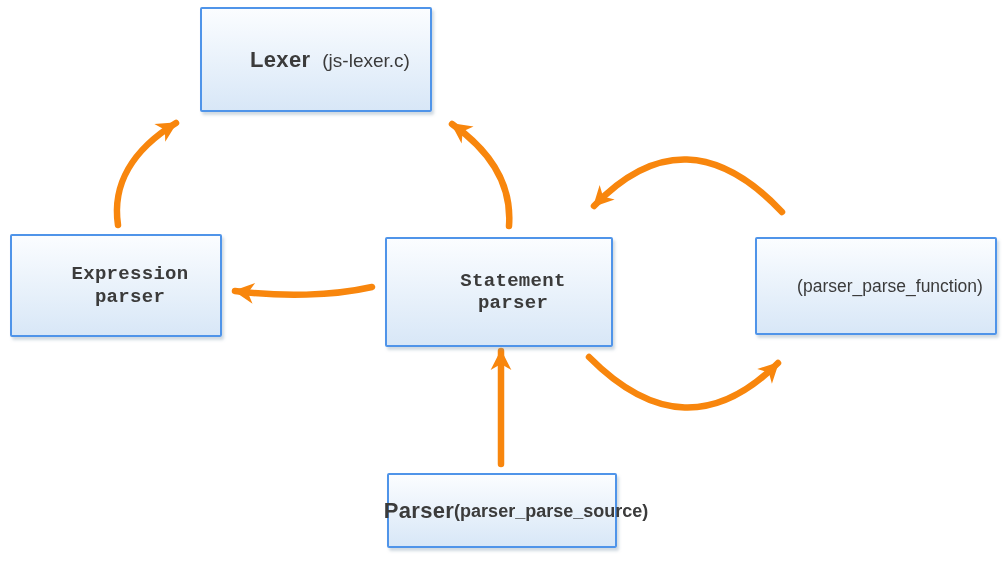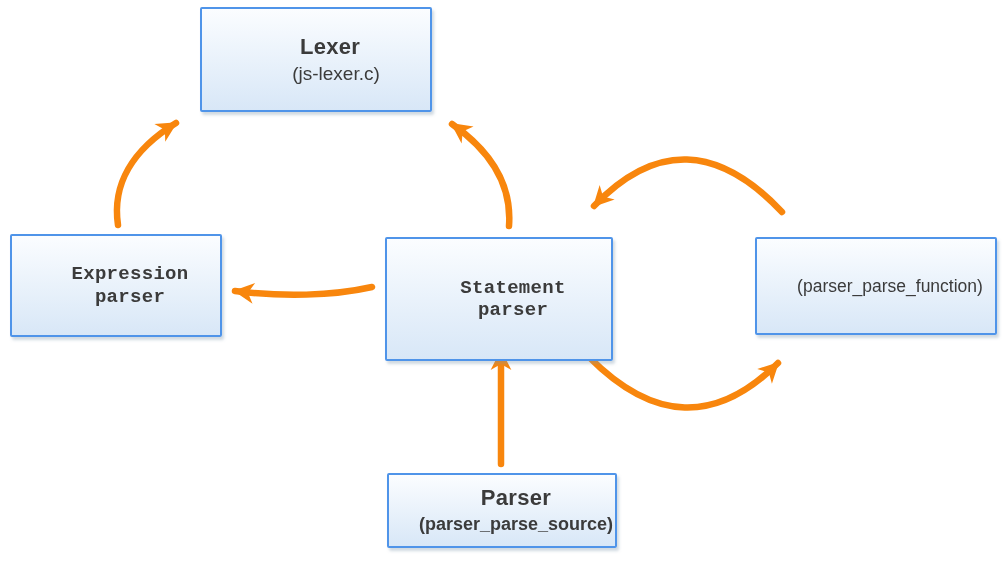--- a/index.html
+++ b/index.html
@@ -30,21 +30,21 @@
     height: 584px;
     pointer-events: none;
   }
   .node {
     position: absolute;
     border: 2px solid var(--box-border);
     border-radius: 2px;
     background: linear-gradient(180deg, var(--box-fill-top) 0%, var(--box-fill-bottom) 100%);
     box-shadow: 2px 3px 3px rgba(120, 145, 170, 0.35);
     display: flex;
-    flex-direction: column;
+    flex-direction: row;
     align-items: center;
     justify-content: center;
     text-align: center;
     color: var(--text-color);
     padding-left: 28px;
   }
   .node .title {
     font-weight: bold;
     font-size: 20px;
     line-height: 1.18;
@@ -54,21 +54,21 @@
     font-size: 18px;
     line-height: 1.25;
     margin-top: 2px;
   }
   
   .node-lexer      { left: 200px; top: 7px;   width: 232px; height: 105px; }
   .node-lexer .title { font-size: 22px; }
   .node-lexer .subtitle { font-size: 19px; margin-left: 12px; }
 
   .node-expression { left: 10px;  top: 234px; width: 212px; height: 103px; }
-  .node-statement  { left: 385px; top: 237px; width: 228px; height: 124px; align-items: center; }
+  .node-statement  { left: 385px; top: 237px; width: 228px; height: 110px; align-items: center; }
   .node-expression .title,
   .node-statement  .title { font-size: 19px; max-width: 125px; margin: 0 auto; font-family: Liberation Mono, monospace; }
   .node-expression .subtitle,
   .node-statement  .subtitle { font-size: 17.5px; }
 
   .node-function   { left: 755px; top: 237px; width: 242px; height: 98px; }
   .node-function .title { font-size: 21px; }
   .node-function .subtitle { font-size: 17.5px; }
 
   .node-parser     { left: 387px; top: 473px; width: 230px; height: 75px; }

